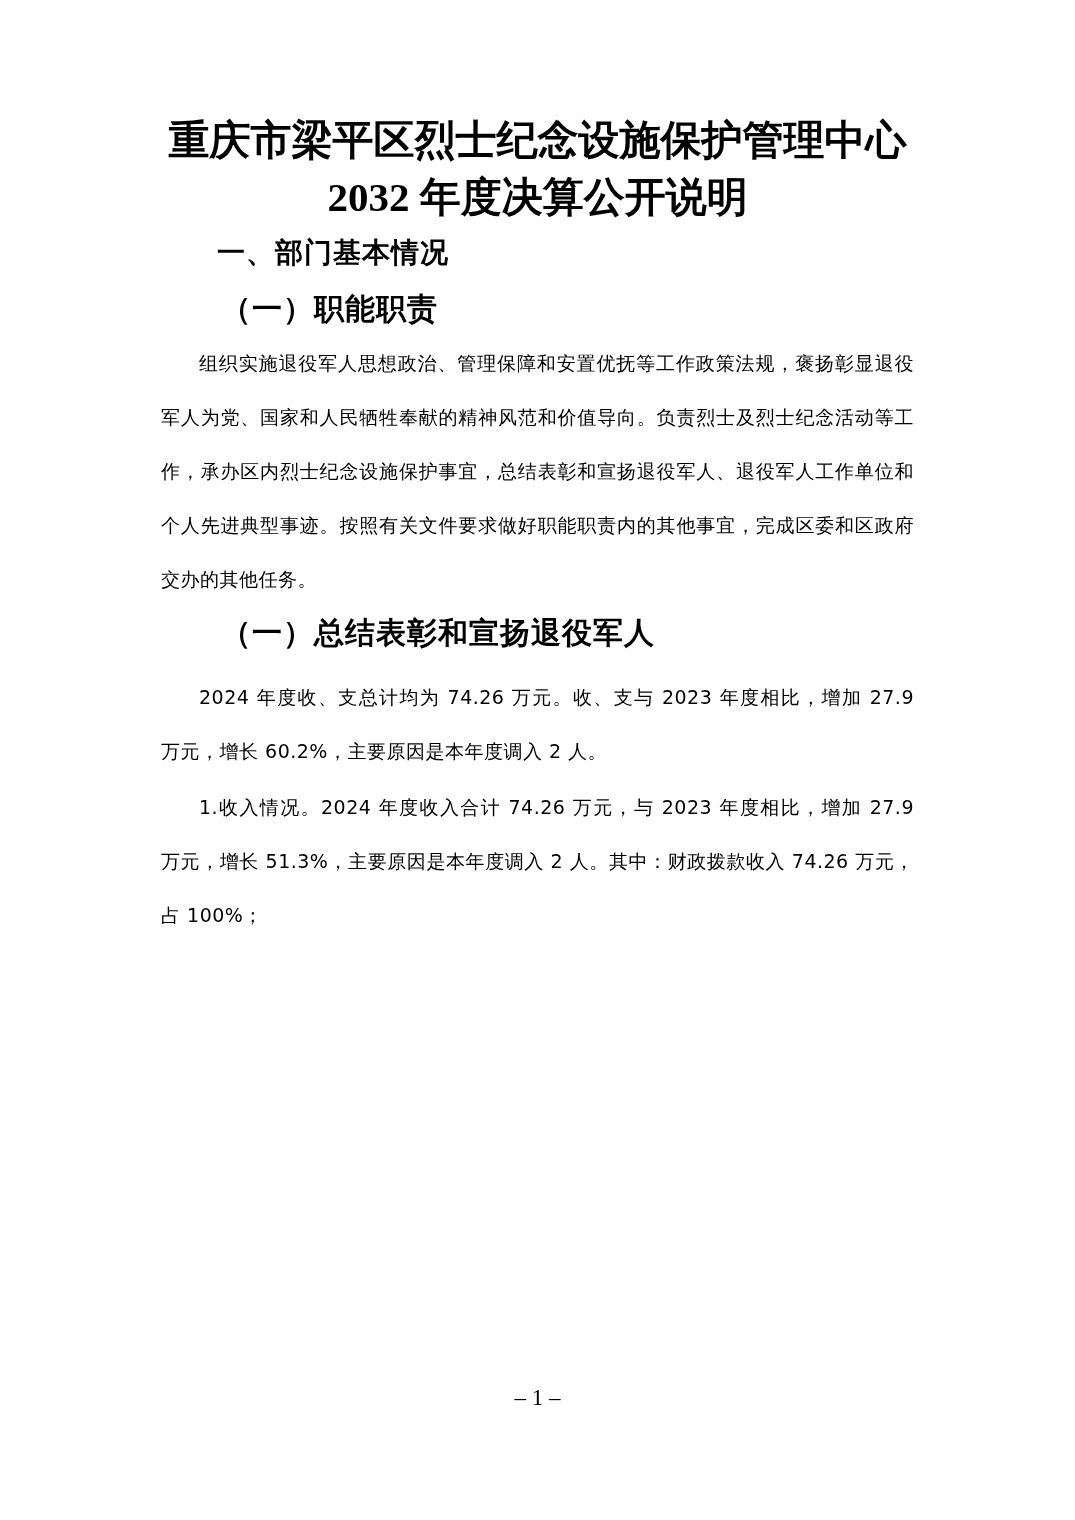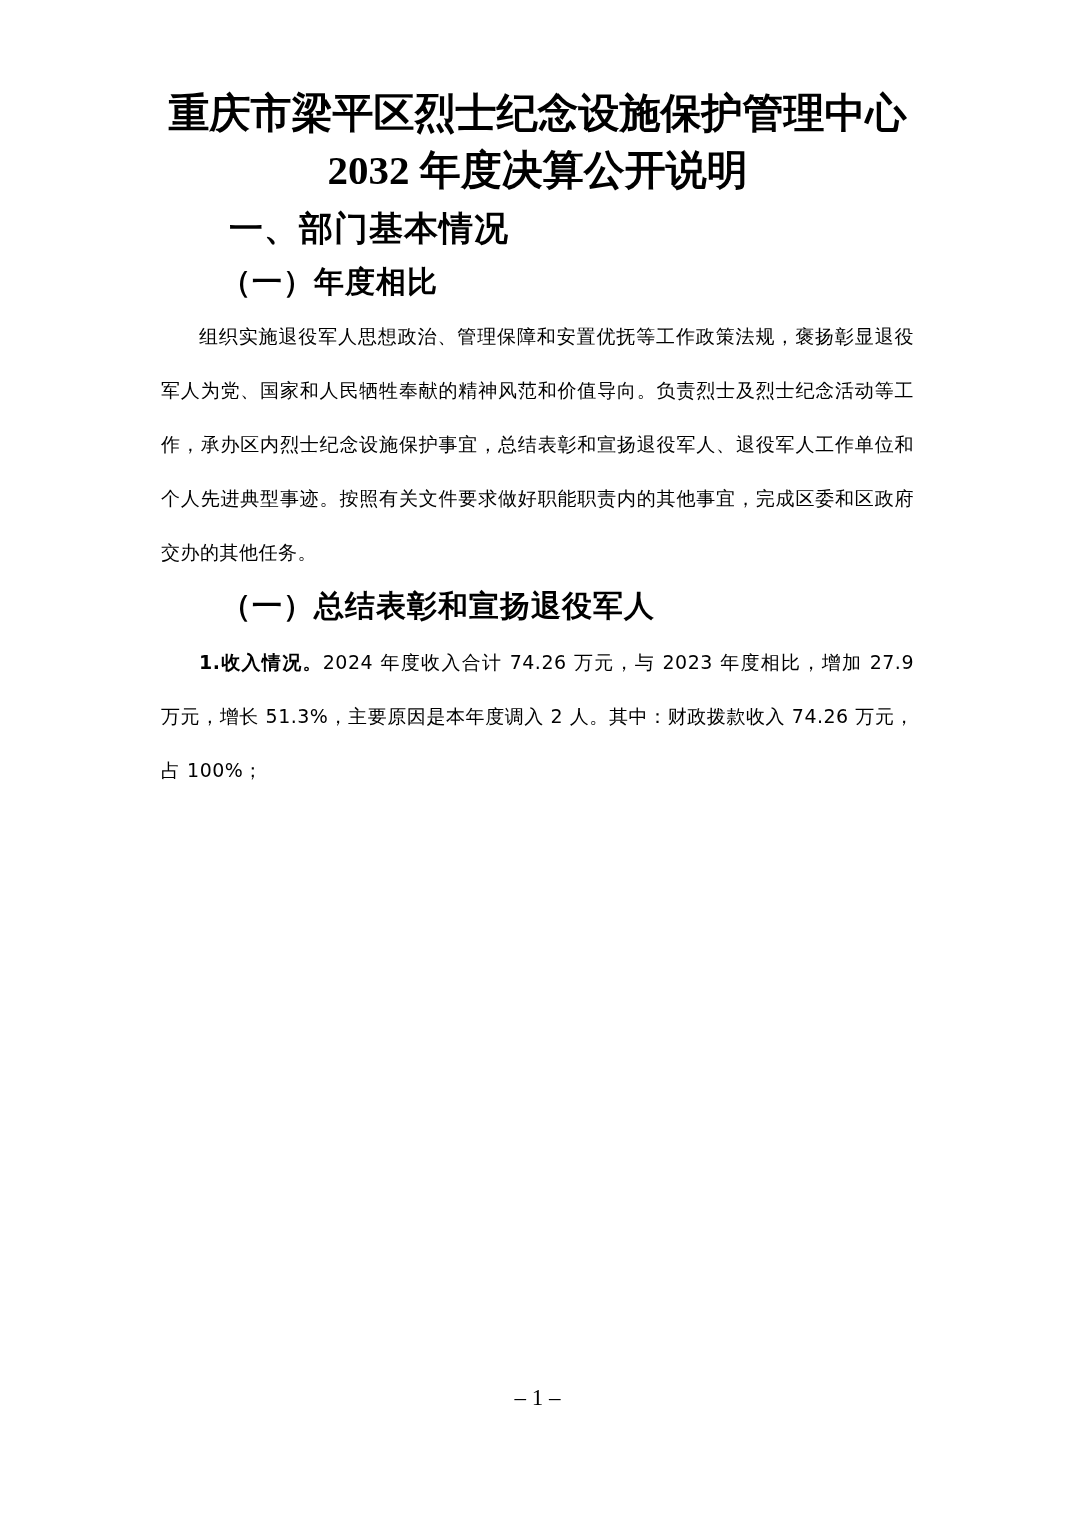--- a/index.html
+++ b/index.html
@@ -11,41 +11,41 @@
     position: relative;
     width: 1075px;
     height: 1520px;
     background: #ffffff;
     color: #000000;
     overflow: hidden;
     font-family: "DejaVu Sans", sans-serif;
   }
   .content {
     width: 753px;
-    margin: 12px auto;
-    padding-top: 73px;
+    margin: 0 auto;
+    padding-top: 112px;
   }
   .doc-title {
     margin: 0;
     font-family: "Liberation Serif", serif;
     font-weight: bold;
     font-size: 41px;
     line-height: 57px;
     text-align: center;
     letter-spacing: 0px;
   }
   .doc-title .t-line {
     display: block;
     white-space: nowrap;
   }
   .h-section {
     margin: 2px 0 0 0;
-    font-family: Liberation Sans, sans-serif;
+    font-family: Liberation Mono, monospace;
     font-weight: bold;
-    font-size: 34px;
+    font-size: 28px;
     line-height: 54px;
     text-indent: 2em;
     letter-spacing: 1px;
   }
   .h-sub {
     margin: 0;
     font-family: "Liberation Serif", serif;
     font-weight: bold;
     font-size: 30px;
     line-height: 54px;
@@ -61,21 +61,21 @@
     text-justify: inter-ideograph;
     letter-spacing: 0.5px;
   }
   .para.gap-above {
     margin-top: 10px;
   }
   .para.small-gap-above {
     margin-top: 2px;
   }
   .lead-bold {
-    font-weight: bold;
+    font-weight: normal;
   }
   .footer {
     position: absolute;
     top: 1384px;
     left: 0;
     width: 100%;
     text-align: center;
     font-family: "Liberation Serif", serif;
     font-size: 23px;
     line-height: 28px;
@@ -88,28 +88,29 @@
 <div class="page">
   <div class="content">
 
     <h1 class="doc-title">
       <span class="t-line">重庆市梁平区烈士纪念设施保护管理中心</span>
       <span class="t-line">2032 年度决算公开说明</span>
     </h1>
 
     <h2 class="h-section">一、部门基本情况</h2>
 
-    <h3 class="h-sub">（一）年度相比</h3>
+    <h3 class="h-sub">（一）职能职责</h3>
 
     <p class="para">组织实施退役军人思想政治、管理保障和安置优抚等工作政策法规，褒扬彰显退役军人为党、国家和人民牺牲奉献的精神风范和价值导向。负责烈士及烈士纪念活动等工作，承办区内烈士纪念设施保护事宜，总结表彰和宣扬退役军人、退役军人工作单位和个人先进典型事迹。按照有关文件要求做好职能职责内的其他事宜，完成区委和区政府交办的其他任务。</p>
 
 
 
 
     <h3 class="h-sub">（一）总结表彰和宣扬退役军人</h3>
 
+    <p class="para gap-above">2024 年度收、支总计均为 74.26 万元。收、支与 2023 年度相比，增加 27.9 万元，增长 60.2%，主要原因是本年度调入 2 人。</p>
 
     <p class="para small-gap-above"><span class="lead-bold">1.收入情况。</span><span>2024 年度收入合计 74.26 万元，与 2023 年度相比，增加 27.9 万元，增长 51.3%，主要原因是本年度调入 2 人。其中：财政拨款收入 74.26 万元，占 100%；</span></p>
 
   </div>
 
   <div class="footer">– 1 –</div>
 </div>
 
 </body></html>

